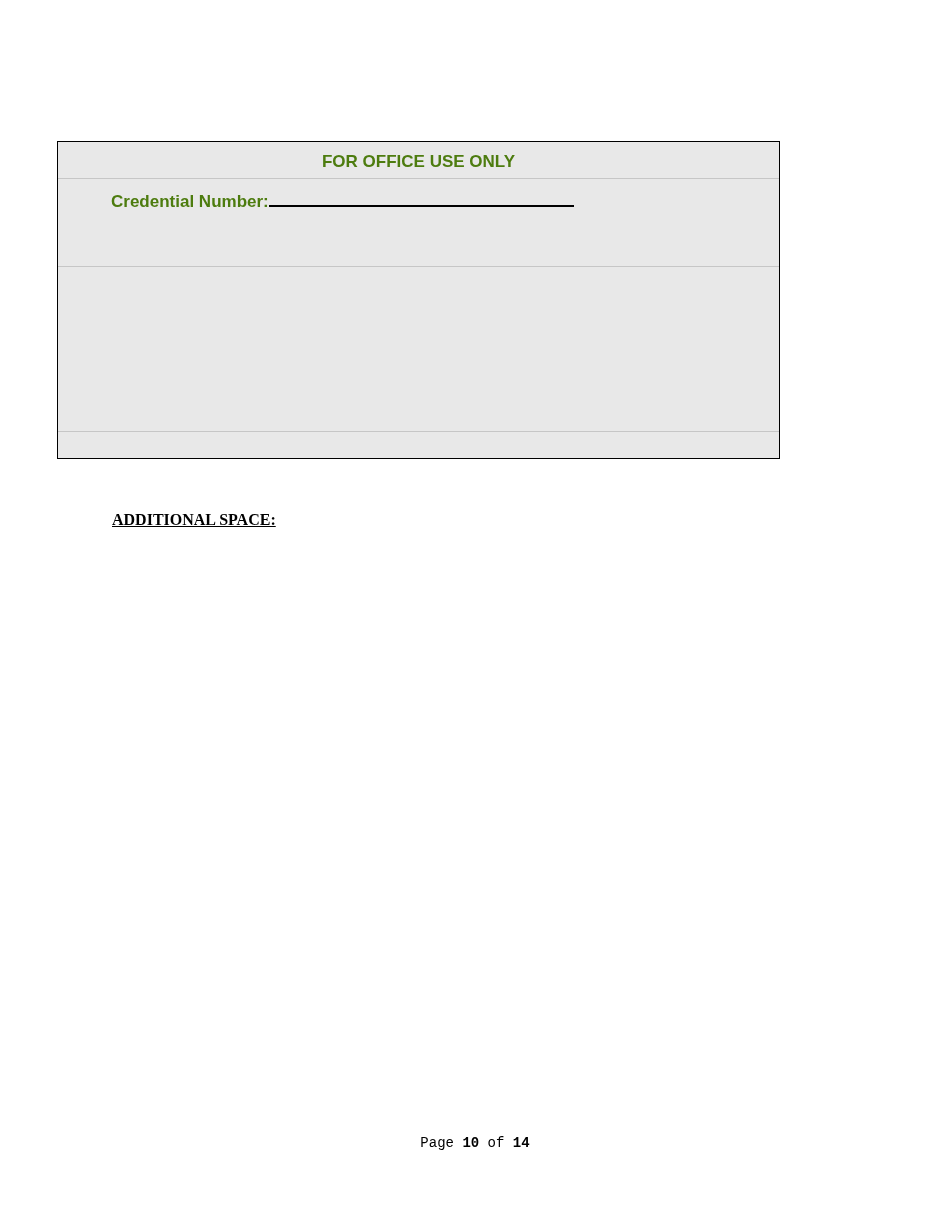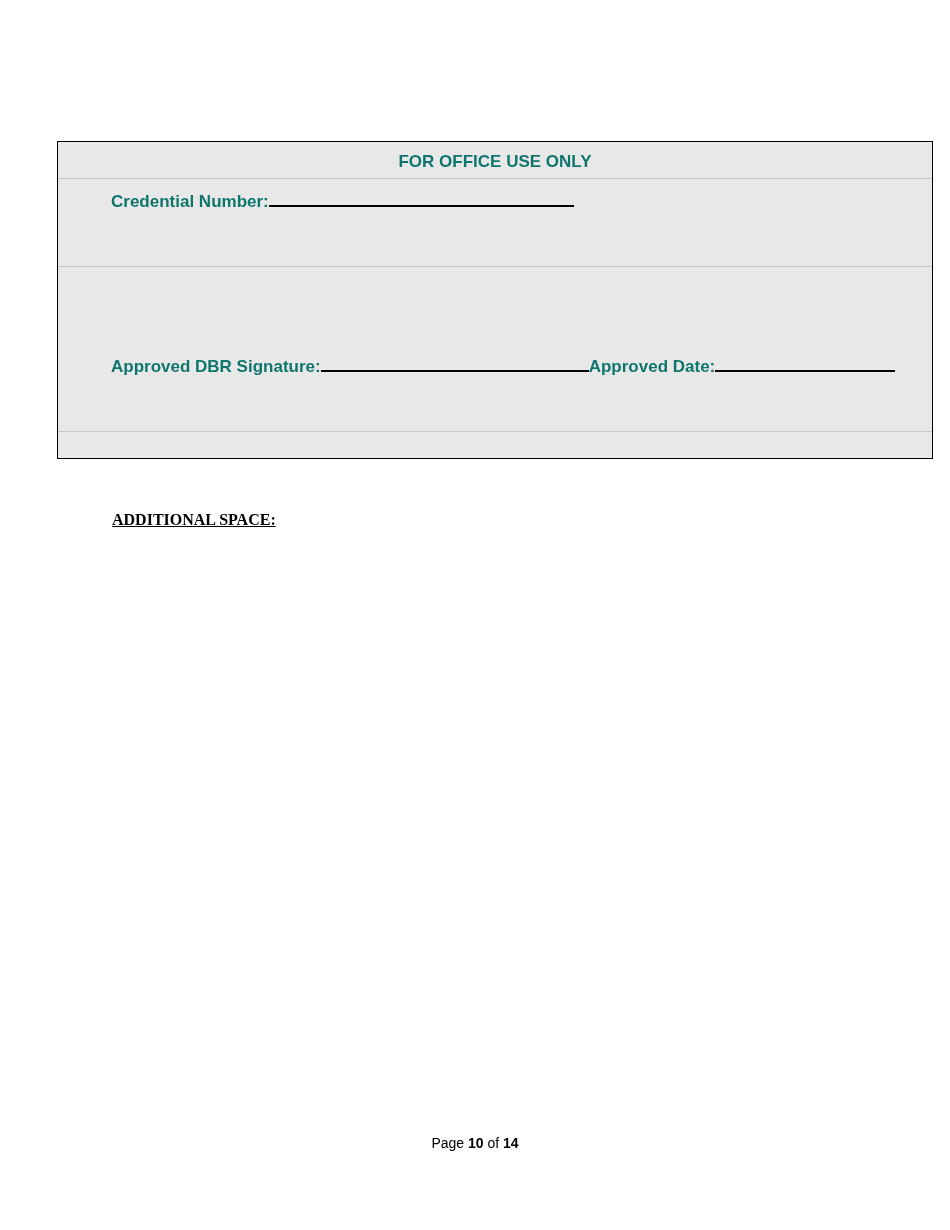--- a/index.html
+++ b/index.html
@@ -1,52 +1,49 @@
 <!DOCTYPE html>
 <html><head>
 <meta charset="utf-8">
 <style>
   html, body { margin: 0; padding: 0; background: #ffffff; }
   body { width: 950px; height: 1230px; position: relative; overflow: hidden; }
   .box {
-    position: absolute; left: 57px; top: 141px; width: 876px; height: 318px;
+    position: absolute; left: 57px; top: 141px; width: 723px; height: 318px;
     border: 1.5px solid #000; background: #e8e8e8; box-sizing: border-box;
-    font-family: "Liberation Sans", sans-serif; font-weight: bold; font-size: 17px; color: #0f766e;
+    font-family: "Liberation Sans", sans-serif; font-weight: bold; font-size: 17px; color: #4d7c0f;
   }
   .title { position: absolute; left: 0; right: 0; top: 10px; text-align: center; }
   .hline { position: absolute; left: 0; right: 0; height: 1px; background: #c6c6c6; }
   .row { position: absolute; left: 9px; white-space: nowrap; margin-left: 44px; }
   .blank { display: inline-block; border-bottom: 2px solid #000; height: 15px; vertical-align: baseline; }
   .footer-label {
     position: absolute; left: 112px; top: 511px;
     font-family: "Liberation Serif", serif; font-weight: bold; font-size: 16px;
     text-decoration: underline;
   }
   .page-num {
     position: absolute; left: 0; right: 0; top: 1135px; text-align: center;
-    font-family: Liberation Sans, sans-serif; font-size: 14px;
+    font-family: Liberation Mono, monospace; font-size: 14px;
   }
 </style>
 </head>
 <body>
 
 <div class="box">
   <div class="title">FOR OFFICE USE ONLY</div>
   <div class="hline" style="top:36px"></div>
 
   <div class="row" style="top:48px">
     <span>Credential Number:</span><span class="blank" style="width:305px"></span>
   </div>
 
   <div class="hline" style="top:124px"></div>
 
 
-  <div class="row" style="top:213px">
-    <span>Approved DBR Signature:</span><span class="blank" style="width:268px"></span><span>Approved Date:</span><span class="blank" style="width:180px"></span>
-  </div>
 
   <div class="hline" style="top:289px"></div>
 </div>
 
 <div class="footer-label">ADDITIONAL SPACE:</div>
 
 <div class="page-num">
   <span>Page</span>
   <b>10</b>
   <span>of</span>

